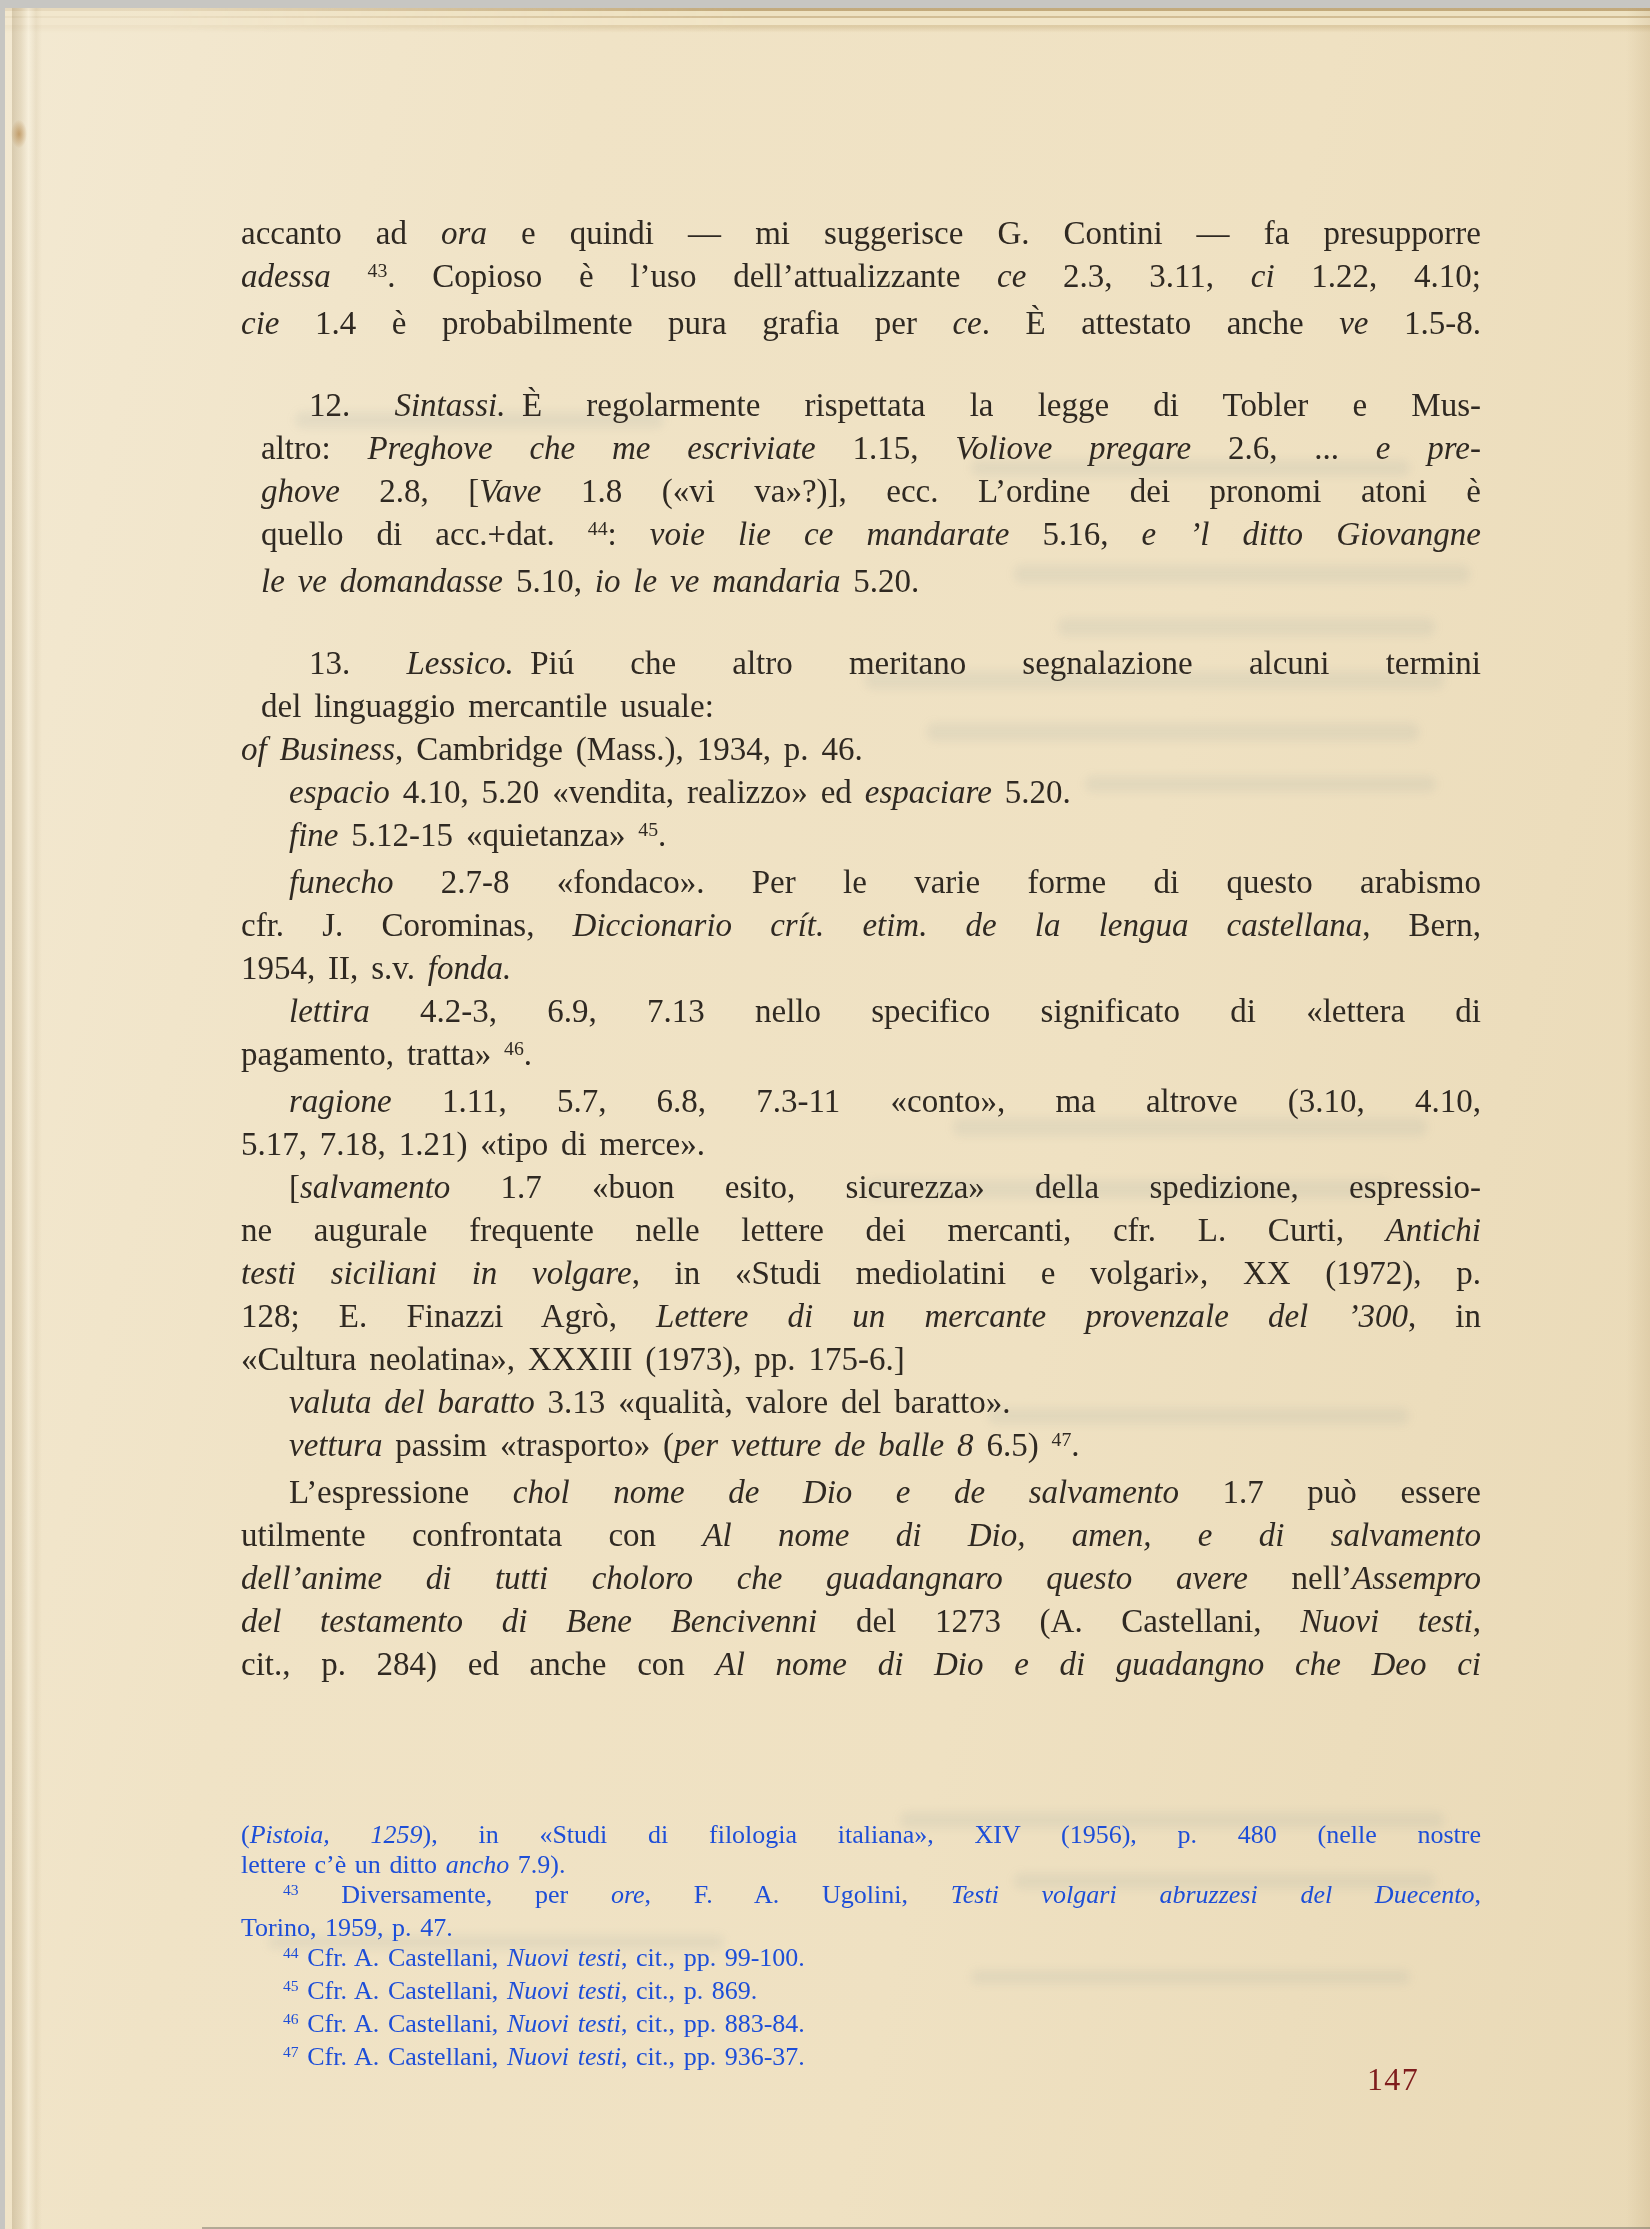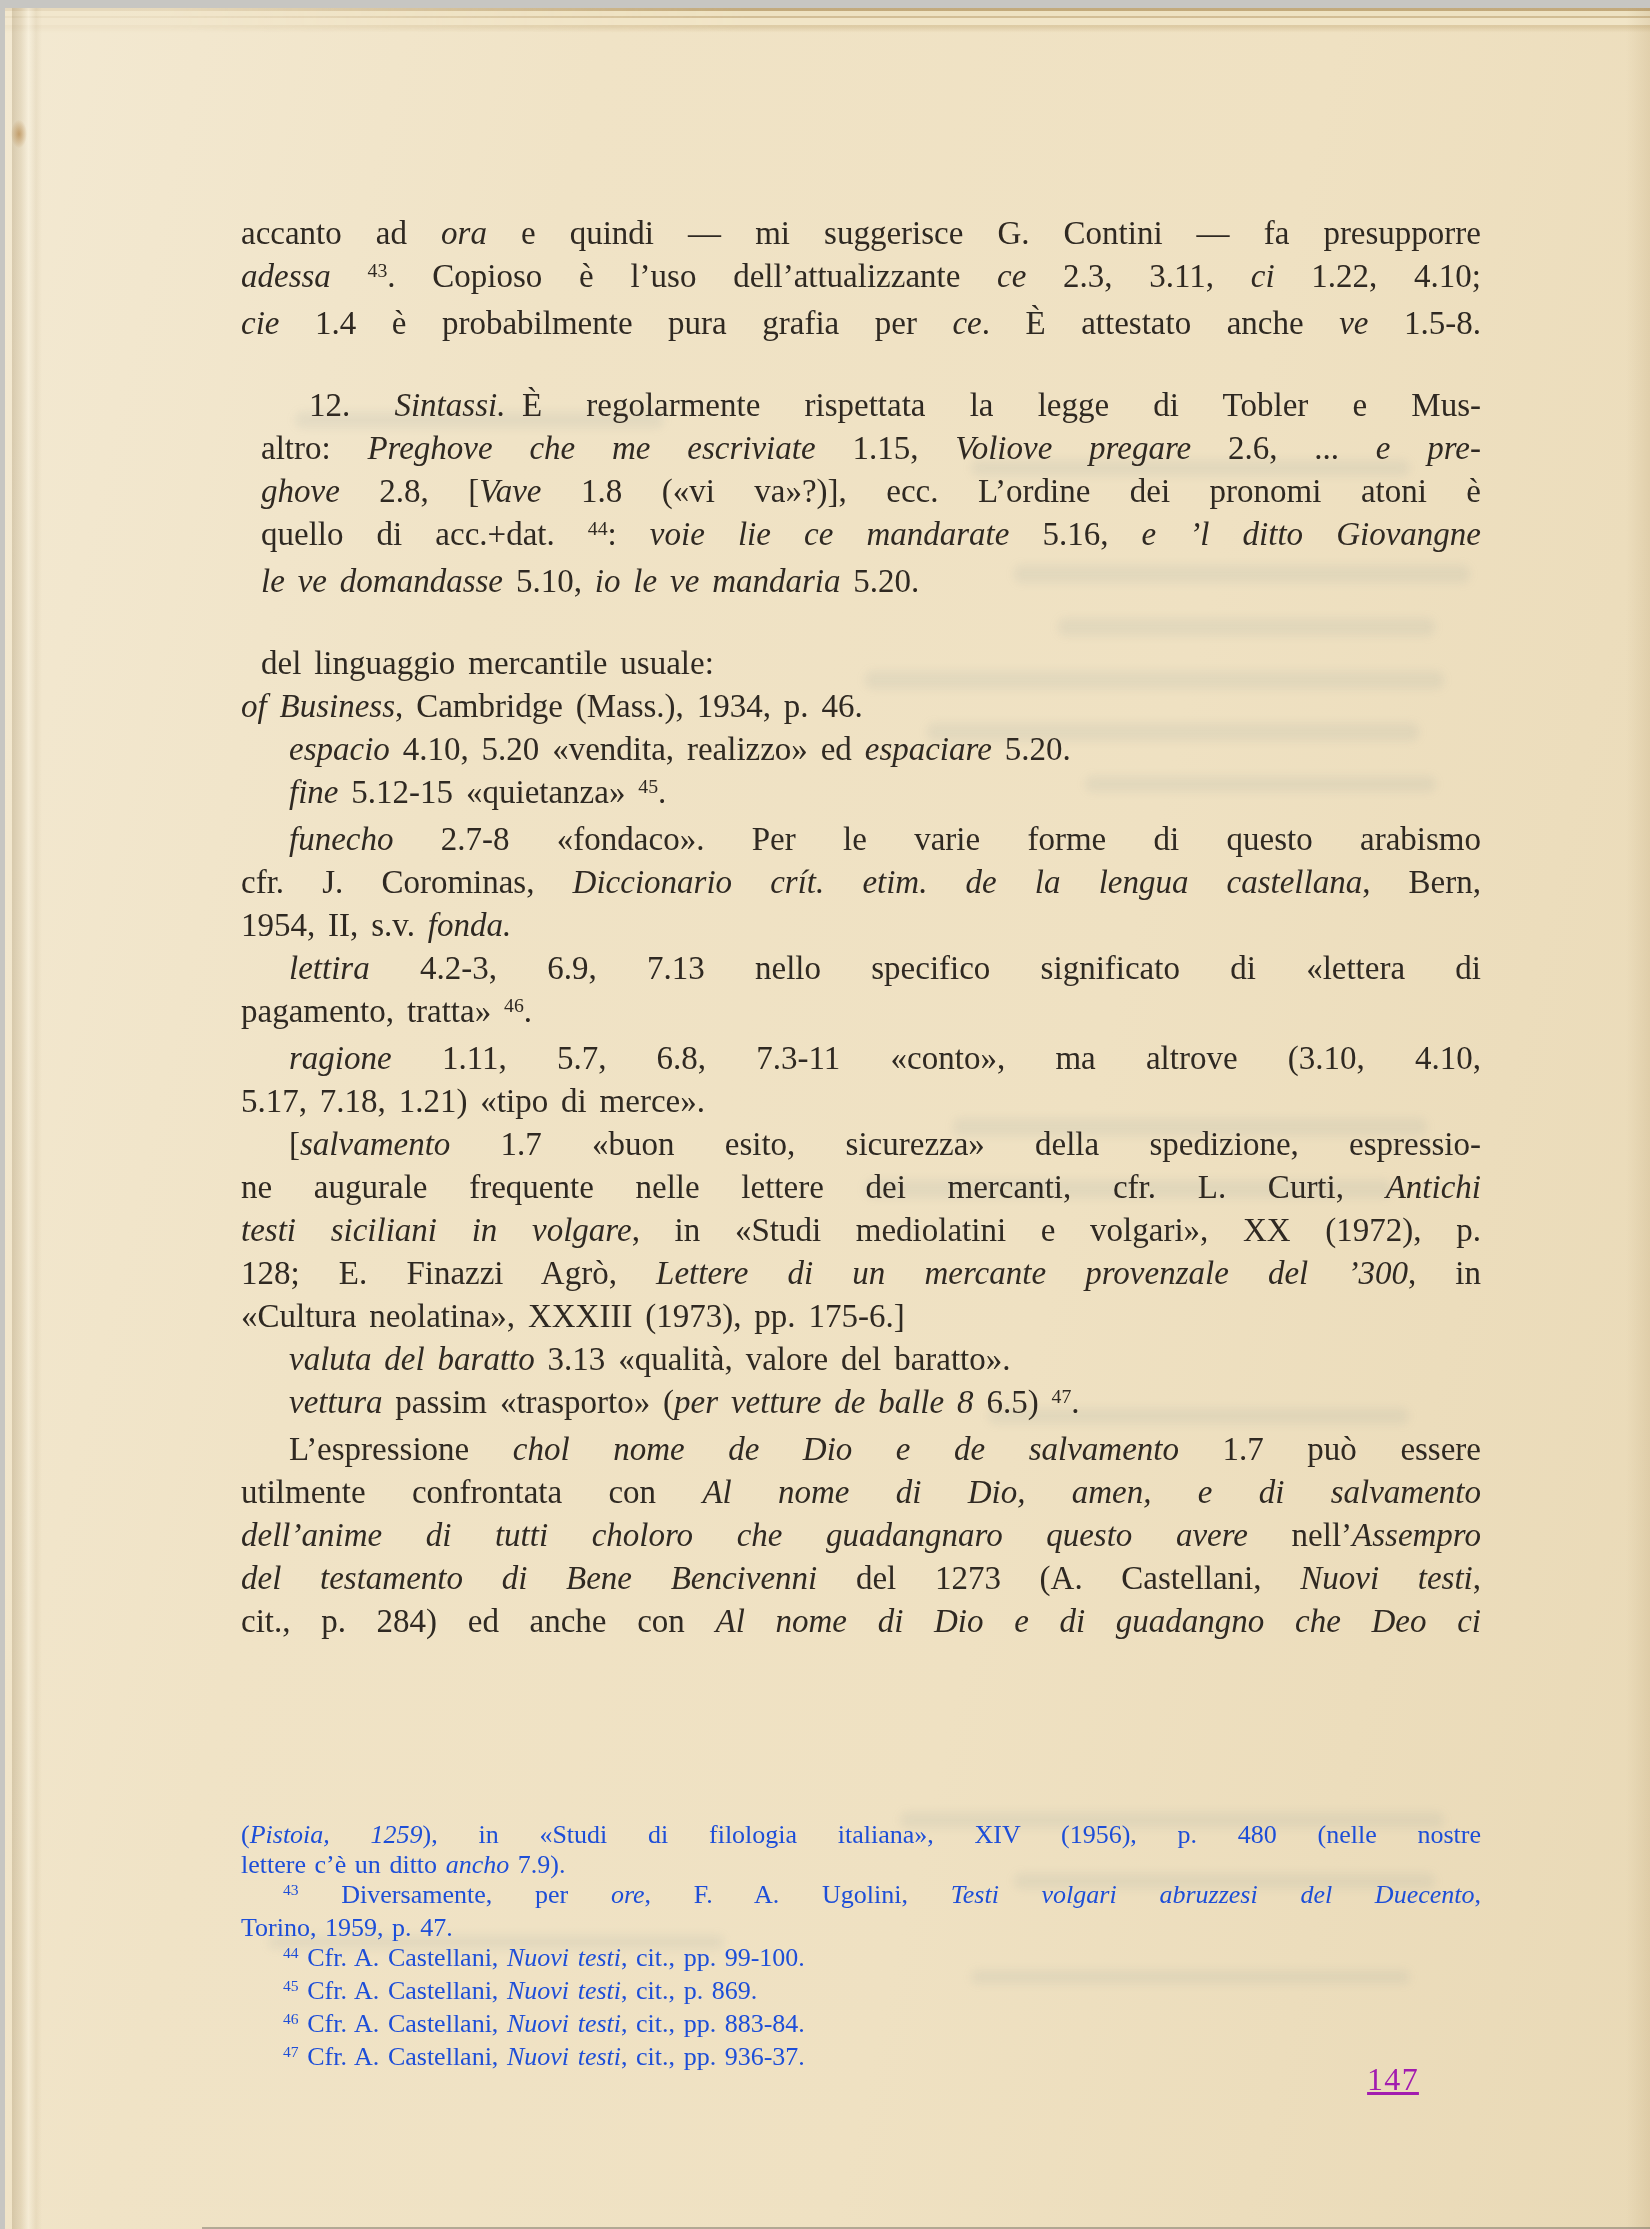--- a/index.html
+++ b/index.html
@@ -62,23 +62,22 @@
   }
   .line{text-align:justify;text-align-last:left;text-justify:inter-word;}
   .line.just{text-align-last:justify;}
   .main-text .ind{text-indent:48px;}
   .footnotes .ind{text-indent:42px;}
   .para.spaced{margin-top:39px;margin-left:20px;}
   .it{font-style:italic;}
   .sup{font-size:.6em;position:relative;top:-.52em;word-spacing:normal;}
   .page-number{
     position:absolute;left:1334px;top:2061px;width:118px;
-    text-align:center;font-size:32px;line-height:37px;color:#a21caf;
+    text-align:center;font-size:32px;line-height:37px;color:#7f1d1d;
     letter-spacing:.04em;
-    text-decoration:underline;
   }
 </style>
 </head>
 <body>
 
 <div class="page">
   <div class="top-edges"></div>
   <div class="crease"></div>
   <div class="right-shade"></div>
   <div class="stain"></div>
@@ -108,20 +107,21 @@
       <div class="line just"><span class="it">cie</span><span> 1.4 è probabilmente pura grafia per </span><span class="it">ce</span><span>. È attestato anche </span><span class="it">ve</span><span> 1.5-8.</span></div>
     </div>
     <div class="para spaced">
       <div class="line just ind"><span>12. </span><span class="it">Sintassi.</span><span> È regolarmente rispettata la legge di Tobler e Mus-</span></div>
       <div class="line just"><span>altro: </span><span class="it">Preghove che me escriviate</span><span> 1.15, </span><span class="it">Voliove pregare</span><span> 2.6, ... </span><span class="it">e pre-</span></div>
       <div class="line just"><span class="it">ghove</span><span> 2.8, [</span><span class="it">Vave</span><span> 1.8 («vi va»?)], ecc. L’ordine dei pronomi atoni è</span></div>
       <div class="line just"><span>quello di acc.+dat. </span><span class="sup">44</span><span>: </span><span class="it">voie lie ce mandarate</span><span> 5.16, </span><span class="it">e ’l ditto Giovangne</span></div>
       <div class="line"><span class="it">le ve domandasse</span><span> 5.10, </span><span class="it">io le ve mandaria</span><span> 5.20.</span></div>
     </div>
     <div class="para spaced">
+      <div class="line just ind"><span>13. </span><span class="it">Lessico.</span><span> Piú che altro meritano segnalazione alcuni termini</span></div>
       <div class="line"><span>del linguaggio mercantile usuale:</span></div>
     </div>
     <div class="para">
       <div class="line"><span class="it">of Business</span><span>, Cambridge (Mass.), 1934, p. 46.</span></div>
     </div>
     <div class="para">
       <div class="line ind"><span class="it">espacio</span><span> 4.10, 5.20 «vendita, realizzo» ed </span><span class="it">espaciare</span><span> 5.20.</span></div>
     </div>
     <div class="para">
       <div class="line ind"><span class="it">fine</span><span> 5.12-15 «quietanza» </span><span class="sup">45</span><span>.</span></div>

